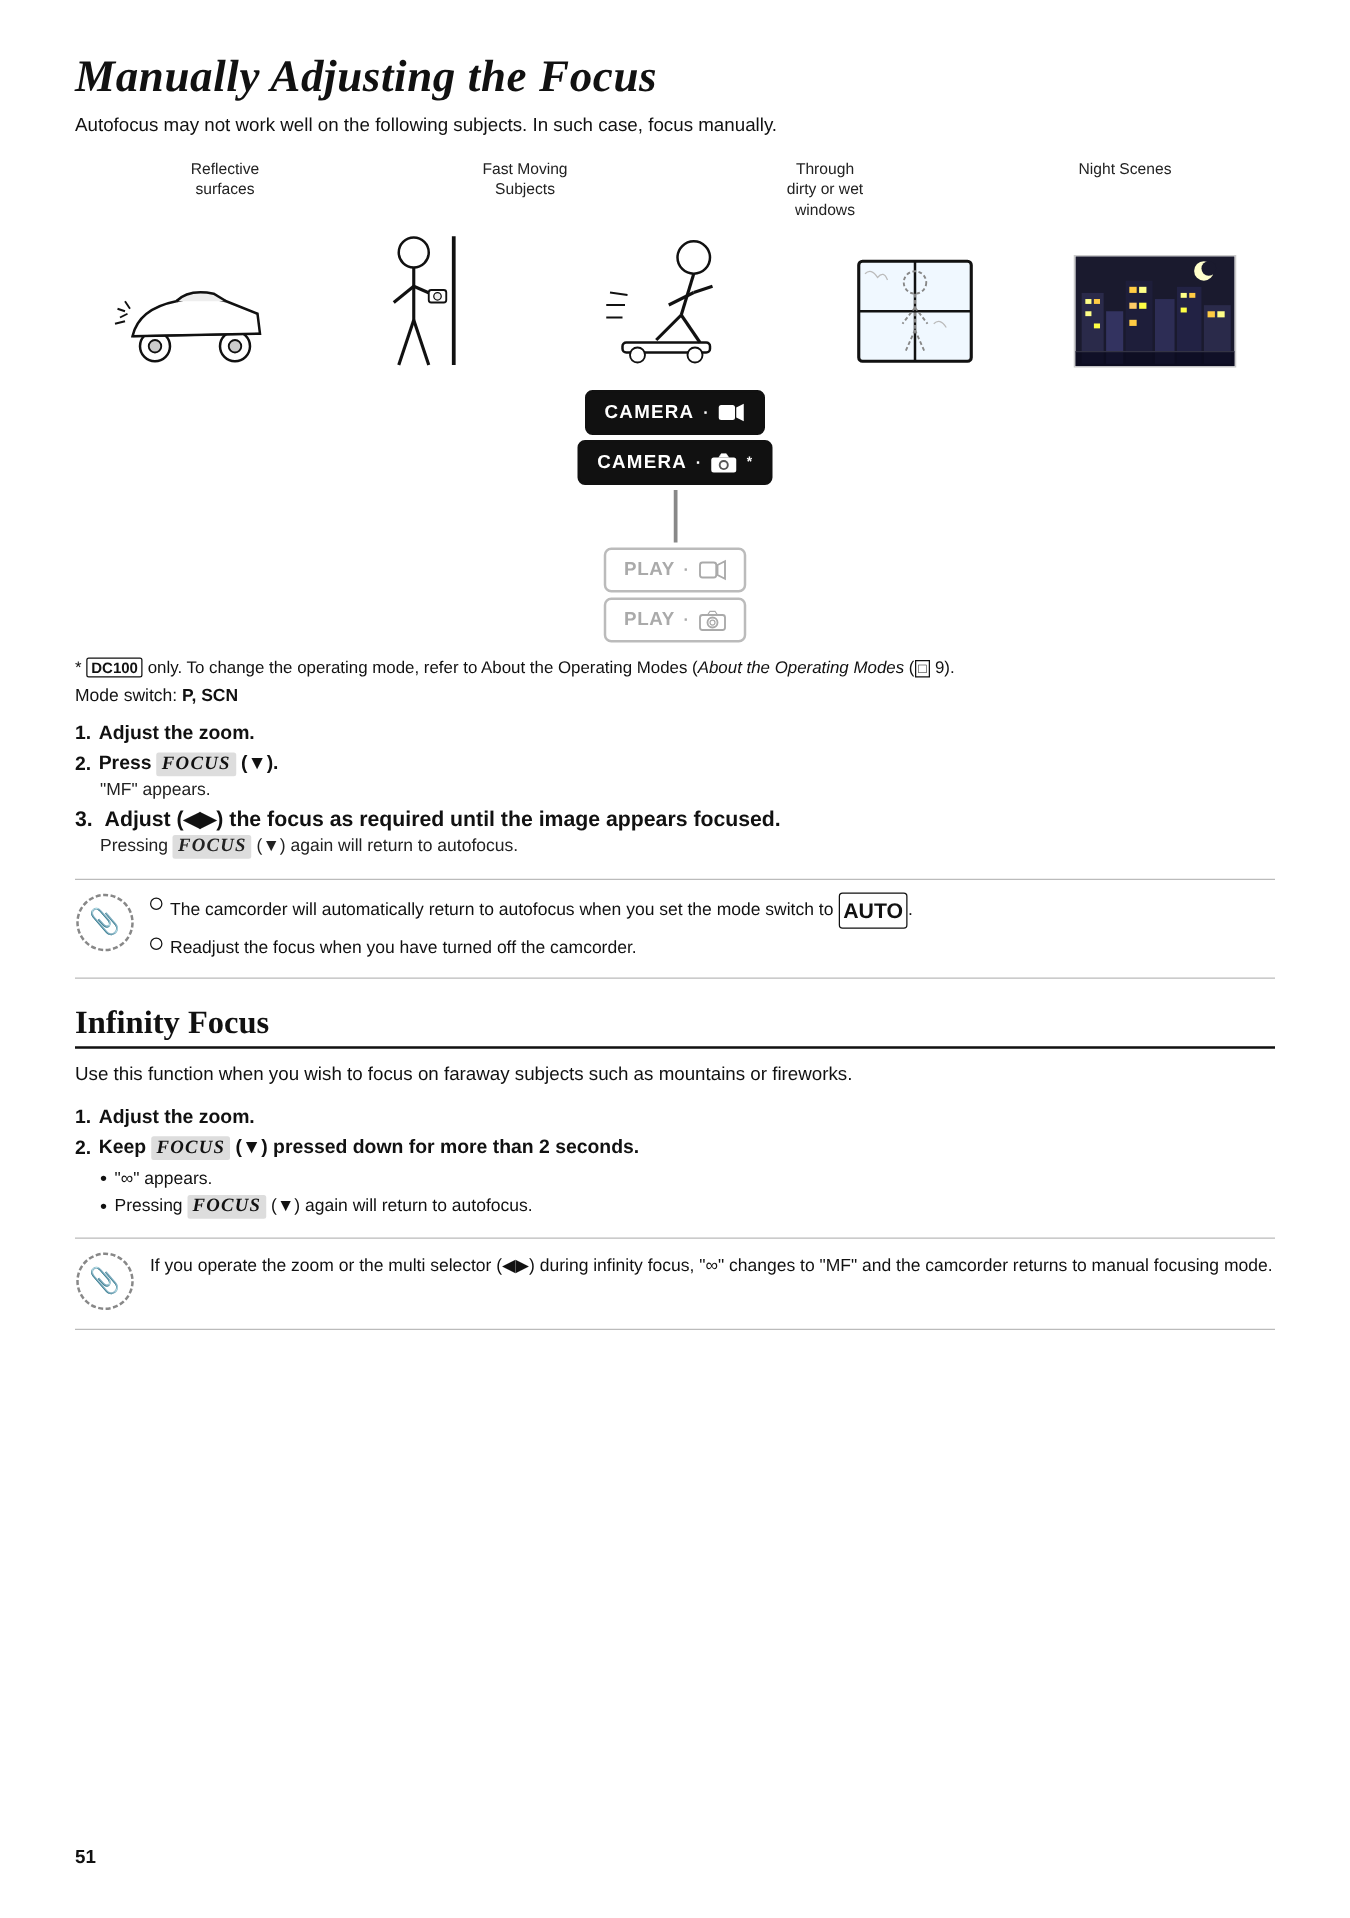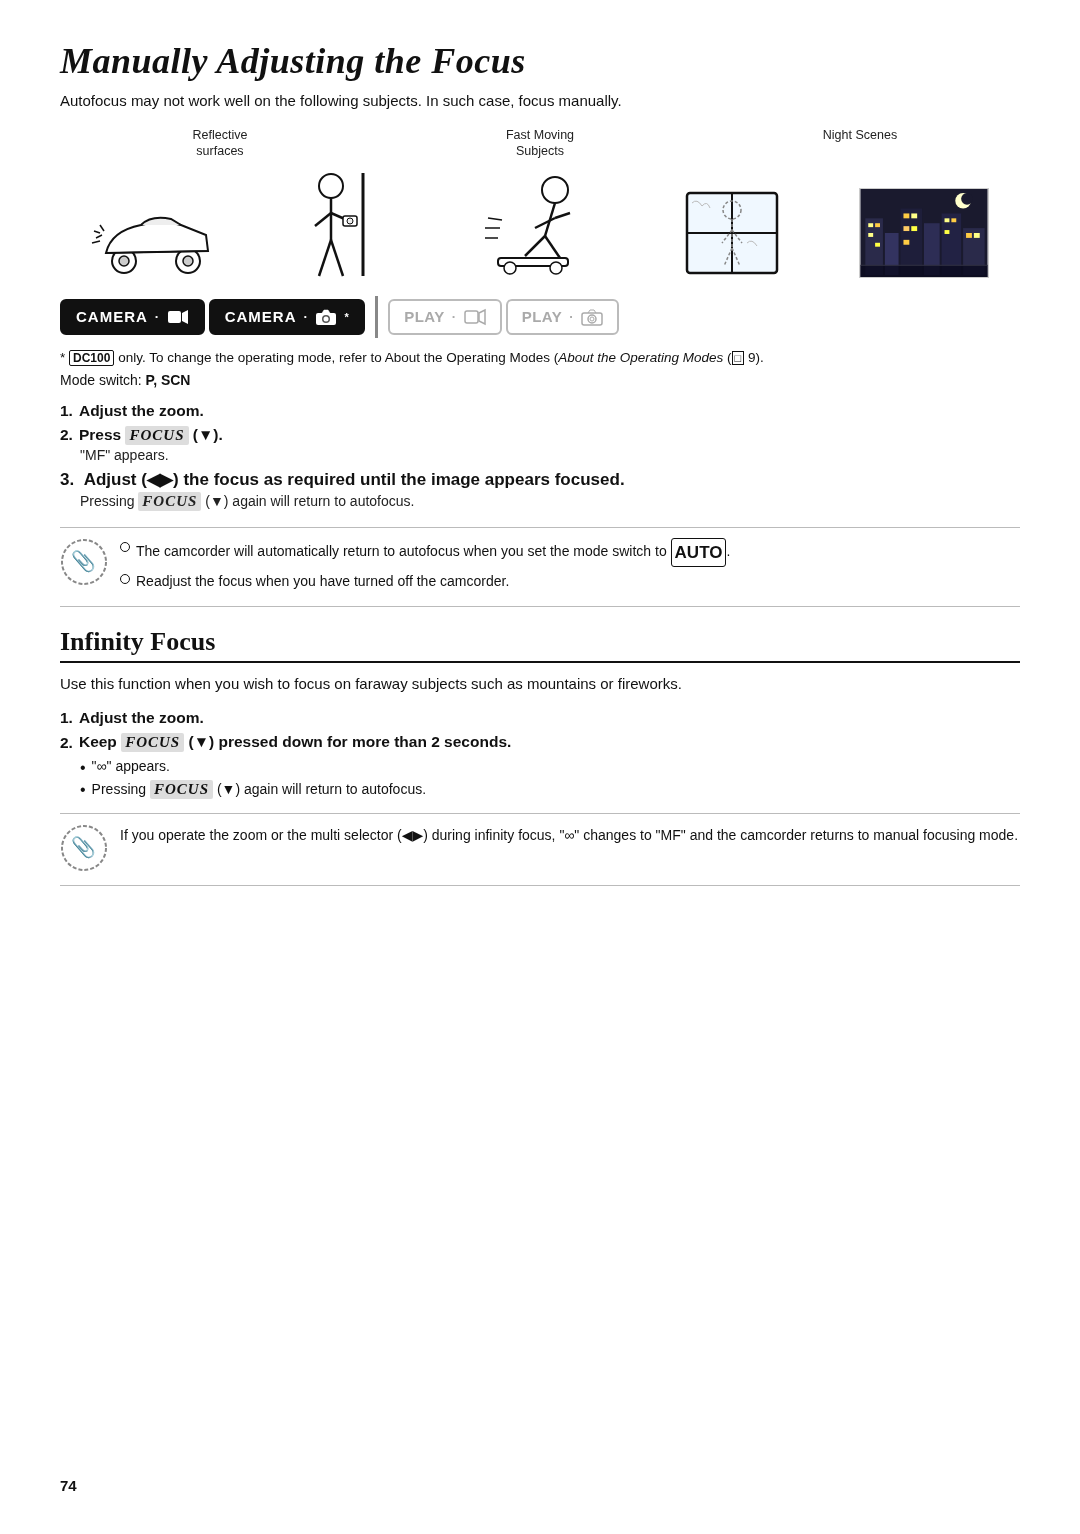--- a/index.html
+++ b/index.html
@@ -79,21 +79,21 @@
     }
     .illus-svg-night {
       width: 130px;
       height: 90px;
       border: 1px solid #ccc;
     }
 
     
     .mode-buttons-row {
       display: flex;
-      flex-direction: row;
+      flex-direction: column;
       align-items: center;
       gap: 4px;
       margin-bottom: 12px;
     }
     .mode-btn {
       display: inline-flex;
       align-items: center;
       gap: 5px;
       padding: 7px 14px;
       font-weight: bold;
@@ -288,20 +288,25 @@
 <p class="intro-text">Autofocus may not work well on the following subjects. In such case, focus manually.</p>
 
 <div class="subjects-row">
   <div class="subject-item">
     <span style="white-space:pre-line;">Reflective
 surfaces</span>
   </div>
   <div class="subject-item">
     <span style="white-space:pre-line;">Fast Moving
 Subjects</span>
+  </div>
+  <div class="subject-item">
+    <span style="white-space:pre-line;">Through
+dirty or wet
+windows</span>
   </div>
   <div class="subject-item">
     <span style="white-space:pre-line;">Night Scenes</span>
   </div>
 </div>
 
 <div class="images-row">
 
   <div class="image-box">
     <svg class="illus-svg" viewBox="0 0 140 85" fill="none" xmlns="http://www.w3.org/2000/svg">
@@ -554,13 +559,13 @@
       <text x="24" y="30" text-anchor="middle" font-size="20" fill="#888">📎</text>
     </svg>
   </div>
   <div class="note-content">
     <div class="note-item">
       <span>If you operate the zoom or the multi selector (◀▶) during infinity focus, "∞" changes to "MF" and the camcorder returns to manual focusing mode.</span>
     </div>
   </div>
 </div>
 
-<div class="page-num">74</div>
+<div class="page-num">51</div>
 
 </body></html>

